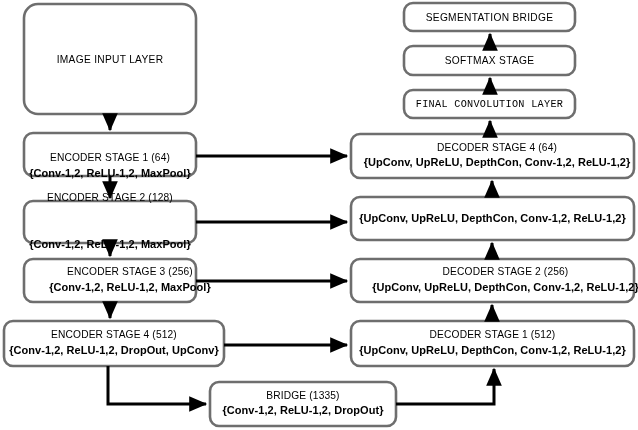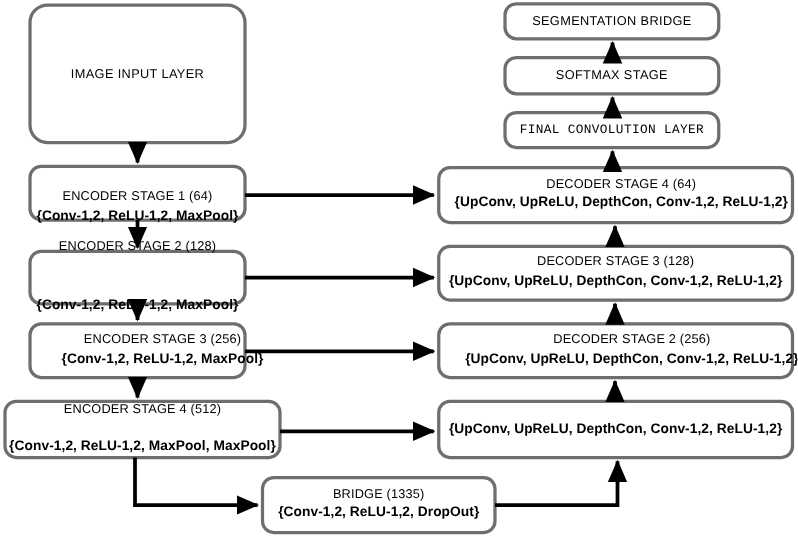--- a/index.html
+++ b/index.html
@@ -142,41 +142,41 @@
   <div class="box-label" style="left:24px; top:201px; width:172px; height:42px;gap:31px;">
     <span class="line1">ENCODER STAGE 2 (128)</span>
     <span class="line2">{Conv-1,2, ReLU-1,2, MaxPool}</span>
   </div>
 
   <div class="box-label" style="left:24px; top:259px; width:172px; height:43px;padding-left:40px;">
     <span class="line1">ENCODER STAGE 3 (256)</span>
     <span class="line2">{Conv-1,2, ReLU-1,2, MaxPool}</span>
   </div>
 
-  <div class="box-label" style="left:4px; top:321px; width:220px; height:45px;justify-content:space-between;">
+  <div class="box-label" style="left:4px; top:321px; width:220px; height:45px;">
     <span class="line1">ENCODER STAGE 4 (512)</span>
-    <span class="line2">{Conv-1,2, ReLU-1,2, MaxPool, MaxPool}</span>
+    <span class="line2">{Conv-1,2, ReLU-1,2, DropOut, UpConv}</span>
   </div>
 
   <div class="box-label" style="left:210px; top:382px; width:186px; height:44px;">
     <span class="line1">BRIDGE (1335)</span>
     <span class="line2">{Conv-1,2, ReLU-1,2, DropOut}</span>
   </div>
 
   <div class="box-label" style="left:351px; top:321px; width:283px; height:45px;">
+    <span class="line1">DECODER STAGE 1 (512)</span>
     <span class="line2">{UpConv, UpReLU, DepthCon, Conv-1,2, ReLU-1,2}</span>
   </div>
 
   <div class="box-label" style="left:364px; top:259px; width:283px; height:43px;">
     <span class="line1">DECODER STAGE 2 (256)</span>
     <span class="line2">{UpConv, UpReLU, DepthCon, Conv-1,2, ReLU-1,2}</span>
   </div>
 
   <div class="box-label" style="left:351px; top:197px; width:283px; height:43px;">
-    <span class="line1">DECODER STAGE 3 (128)</span>
     <span class="line2">{UpConv, UpReLU, DepthCon, Conv-1,2, ReLU-1,2}</span>
   </div>
 
   <div class="box-label" style="left:351px; top:134px; width:292px; height:44px;">
     <span class="line1">DECODER STAGE 4 (64)</span>
     <span class="line2">{UpConv, UpReLU, DepthCon, Conv-1,2, ReLU-1,2}</span>
   </div>
 
   <div class="box-label" style="left:404px; top:90px; width:171px; height:28px;font-family:Liberation Mono, monospace;">
     <span class="single-line">FINAL CONVOLUTION LAYER</span>

